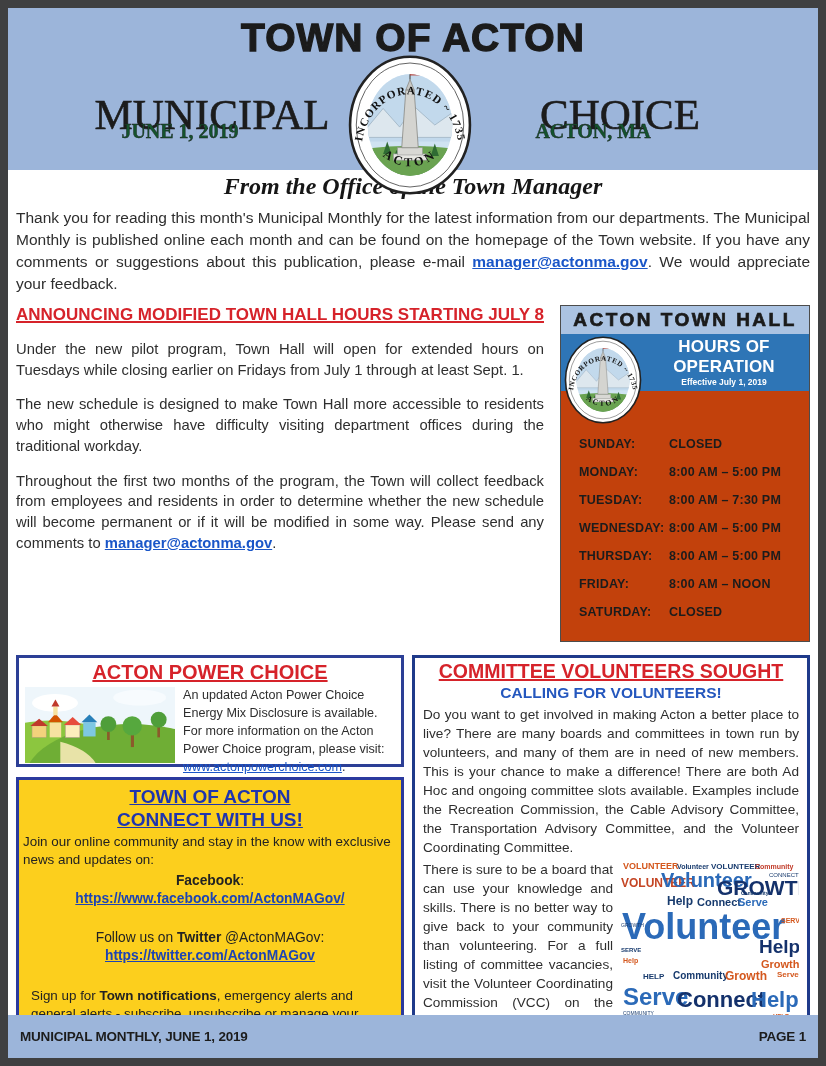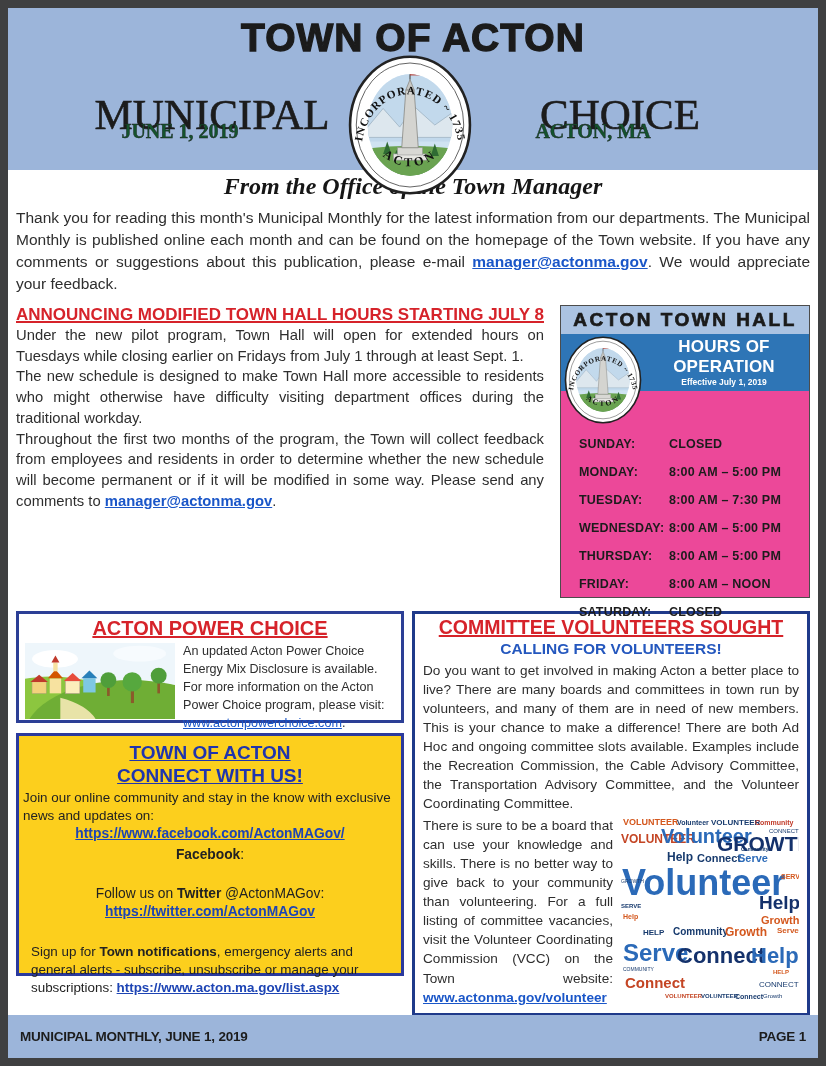--- a/index.html
+++ b/index.html
@@ -27,31 +27,31 @@
   .office-heading { margin-top:3px; font-family:"Liberation Serif", serif; font-style:italic;
     font-weight:bold; font-size:24px; color:#161616;text-align:center; }
   .intro-p { margin-top:7px; font-size:15.5px; line-height:1.42; text-align:justify; color:#2e2e2e; }
   a.lnk { color:#1a56c8; font-weight:bold; text-decoration:underline; }
   a.lnk-n { color:#1a56c8; text-decoration:underline; }
 
   .announce-row { display:flex; gap:16px; margin-top:10px; }
   .announce-left { flex:1; }
   .red-heading { color:#d6232a; font-size:17px; font-weight:bold;
     text-decoration:underline; text-decoration-thickness:2px; }
-  .announce-left p { font-size:14.8px; line-height:1.4; text-align:justify; color:#2e2e2e; }
+  .announce-left p { margin-top:14px; font-size:14.8px; line-height:1.4; text-align:justify; color:#2e2e2e; }
   .announce-left p.first { margin-top:3px; }
 
   
   .hours-box { width:250px; border:1px solid #4c4c4c; position:relative; align-self:flex-start; }
   .hb-top { height:28px; line-height:28px; background:#abc3e2; text-align:center;
     font-weight:bold; font-size:19px; letter-spacing:2.5px; color:#1b1b1b; -webkit-text-stroke:0.7px #1b1b1b; }
   .hb-blue { height:57px; background:#2e75b6; color:#fff; padding-left:78px; text-align:center; }
   .hb-sub { font-size:17px; font-weight:bold; padding-top:3px; letter-spacing:0.2px; }
   .hb-eff { font-size:8.5px; font-weight:bold; }
-  .hb-body { background:#ec4899; height:206px; padding:46px 0 0 18px; }
+  .hb-body { background:#c2410c; height:250px; padding:46px 0 0 18px; }
   .hb-row { display:flex; height:28px; font-size:12.5px; font-weight:bold; color:#1c1c1c; letter-spacing:0.2px; }
   .hb-day { width:90px; }
   .seal-small { position:absolute; left:3px; top:30px; width:78px; height:88px; z-index:2; }
 
   
   .boxes-row { display:flex; gap:8px; margin-top:13px; }
   .left-col { width:388px; }
 
   .power-box { border:3px solid #2c3f96; height:112px; padding:3px 6px; }
   .power-heading { text-align:center; color:#d6232a; font-size:20px; font-weight:bold;
@@ -229,22 +229,22 @@
                 <use href="#village-def"></use>
               </svg>
             <div class="power-text"><span>An updated Acton Power Choice Energy Mix Disclosure is available. For more information on the Acton Power Choice program, please visit: </span><a class="lnk-n" href="#">www.actonpowerchoice.com</a><span>.</span></div>
           </div>
         </div>
 
         <div class="connect-box">
           <div class="cx-title">TOWN OF ACTON</div>
           <div class="cx-title">CONNECT WITH US!</div>
           <div class="cx-intro">Join our online community and stay in the know with exclusive news and updates on:</div>
+          <div class="cx-center cx-fb"><span class="cx-bold">Facebook</span><span>:</span></div>
           <div class="cx-center"><a class="lnk" href="#">https://www.facebook.com/ActonMAGov/</a></div>
-          <div class="cx-center cx-fb"><span class="cx-bold">Facebook</span><span>:</span></div>
           <div class="cx-center cx-tw"><span>Follow us on </span><span class="cx-bold">Twitter</span><span> @ActonMAGov:</span></div>
           <div class="cx-center"><a class="lnk" href="#">https://twitter.com/ActonMAGov</a></div>
           <div class="cx-notif"><span>Sign up for </span><span class="cx-bold">Town notifications</span><span>, emergency alerts and general alerts - subscribe, unsubscribe or manage your subscriptions:  </span><a class="lnk" href="#">https://www.acton.ma.gov/list.aspx</a></div>
         </div>
       </div>
 
       <div class="committee-box">
         <div class="com-heading">COMMITTEE VOLUNTEERS SOUGHT</div>
         <div class="com-sub">CALLING FOR VOLUNTEERS!</div>
         <p class="com-p">Do you want to get involved in making Acton a better place to live? There are many boards and committees in town run by volunteers, and many of them are in need of new members.  This is your chance to make a difference!  There are both Ad Hoc and ongoing committee slots available.  Examples include the Recreation Commission, the Cable Advisory Committee, the Transportation Advisory Committee, and the Volunteer Coordinating Committee.</p>

